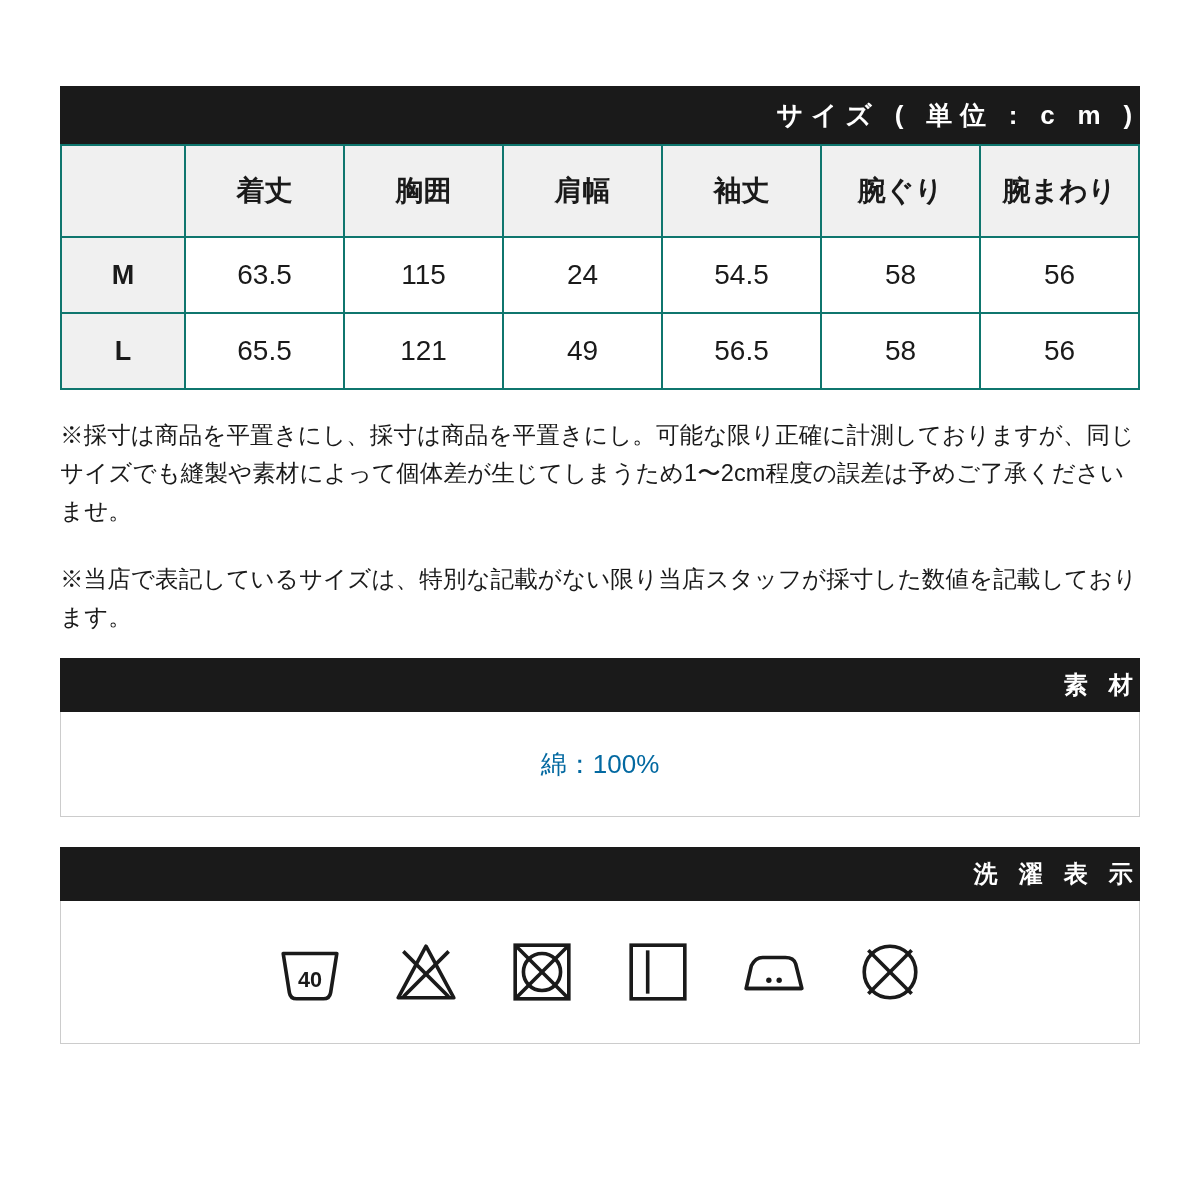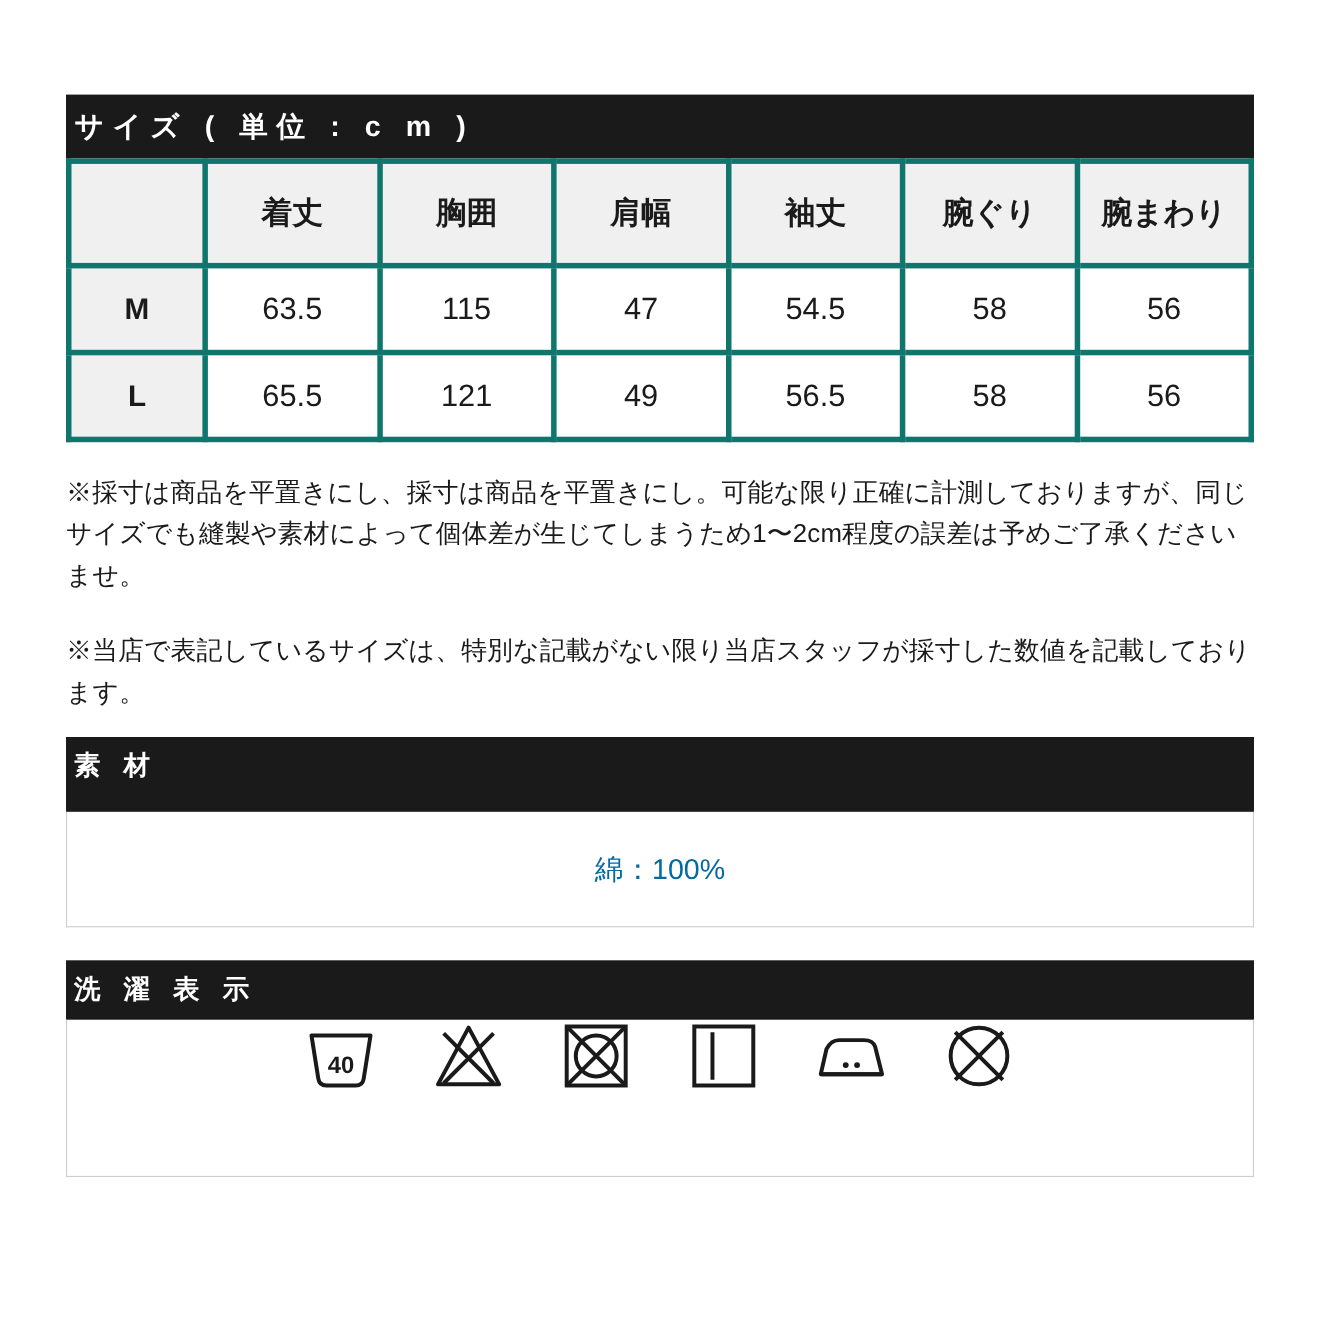--- a/index.html
+++ b/index.html
@@ -19,21 +19,21 @@
     width: 1200px;
     height: 1200px;
     box-sizing: border-box;
     padding: 0 60px;
   }
 
   
   .bar {
     background: #1a1a1a;
     color: #ffffff;
-    text-align: left;
+    text-align: right;
     font-weight: bold;
     letter-spacing: 0.30em;
     text-indent: 0.30em;
   }
 
   
   .size-block {
     margin-top: 86px;
   }
   .size-bar {
@@ -41,21 +41,21 @@
     line-height: 58px;
     font-size: 26px;
   }
   table.size-table {
     width: 100%;
     border-collapse: collapse;
     table-layout: fixed;
   }
   table.size-table th,
   table.size-table td {
-    border: 5px solid #0f766e;
+    border: 2px solid #0f766e;
     text-align: center;
     font-size: 27px;
     font-weight: bold;
     color: #1a1a1a;
     height: 74px;
     padding: 0;
   }
   table.size-table thead th {
     background: #f0f0f0;
     height: 90px;
@@ -87,21 +87,21 @@
     margin: 0 0 30px 0;
     letter-spacing: 0.005em;
   }
   .note:last-child { margin-bottom: 0; }
 
   
   .material-block {
     margin-top: 22px;
   }
   .material-bar {
-    height: 68px;
+    height: 54px;
     line-height: 54px;
     font-size: 24px;
   }
   .material-body {
     border: 1px solid #ccc;
     border-top: none;
     height: 104px;
     display: flex;
     align-items: center;
     justify-content: center;
@@ -116,21 +116,21 @@
   .care-bar {
     height: 54px;
     line-height: 54px;
     font-size: 24px;
   }
   .care-body {
     border: 1px solid #ccc;
     border-top: none;
     height: 142px;
     display: flex;
-    align-items: flex-start;
+    align-items: center;
     justify-content: center;
     gap: 50px;
   }
   .care-icon {
     width: 66px;
     height: 66px;
     display: block;
   }
 </style>
 </head>
@@ -159,21 +159,21 @@
           <th>袖丈</th>
           <th>腕ぐり</th>
           <th>腕まわり</th>
         </tr>
       </thead>
       <tbody>
         <tr>
           <th>M</th>
           <td>63.5</td>
           <td>115</td>
-          <td>47</td>
+          <td>24</td>
           <td>54.5</td>
           <td>58</td>
           <td>56</td>
         </tr>
         <tr>
           <th>L</th>
           <td>65.5</td>
           <td>121</td>
           <td>49</td>
           <td>56.5</td>

